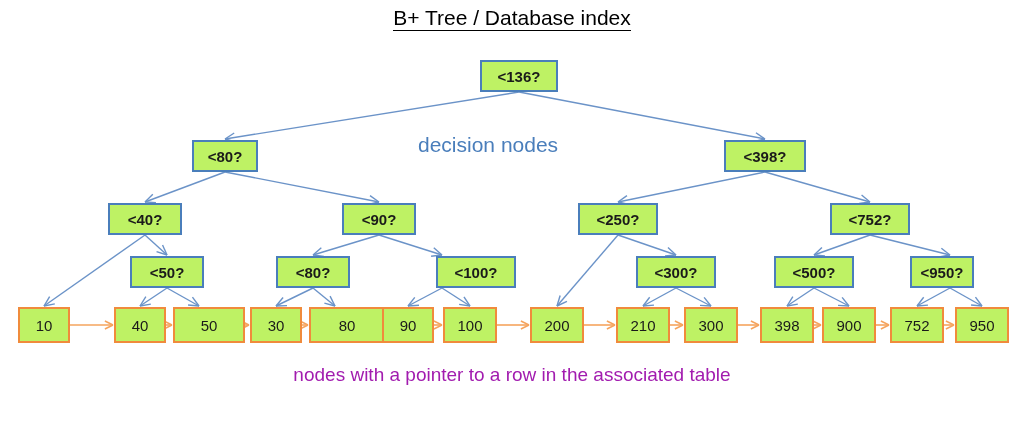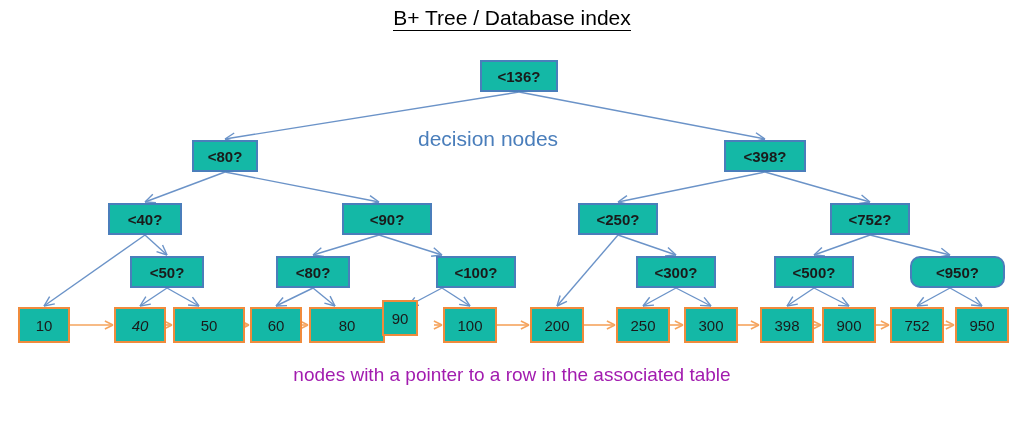--- a/index.html
+++ b/index.html
@@ -37,21 +37,21 @@
   #title span {
     border-bottom: 1.6px solid #000000;
     padding-bottom: 1px;
   }
   .node {
     position: absolute;
     box-sizing: border-box;
     display: flex;
     align-items: center;
     justify-content: center;
-    background: #14b8a6;
+    background: #bef264;
   }
   .decision {
     border: 2.6px solid #4a7ebb;
     color: #1a1a1a;
     font-size: 15px;
     font-weight: 700;
     height: 32px;
   }
   .leaf {
     border: 2.6px solid #f08b3c;
@@ -290,21 +290,21 @@
       </div>
       <div class="node decision" style="left: 192px; top: 140px; width: 66px;">
         <span>&lt;80?</span>
       </div>
       <div class="node decision" style="left: 724px; top: 140px; width: 82px;">
         <span>&lt;398?</span>
       </div>
       <div class="node decision" style="left: 108px; top: 203px; width: 74px;">
         <span>&lt;40?</span>
       </div>
-      <div class="node decision" style="left: 342px; top: 203px; width: 90px;">
+      <div class="node decision" style="left: 342px; top: 203px; width: 74px;">
         <span>&lt;90?</span>
       </div>
       <div class="node decision" style="left: 578px; top: 203px; width: 80px;">
         <span>&lt;250?</span>
       </div>
       <div class="node decision" style="left: 830px; top: 203px; width: 80px;">
         <span>&lt;752?</span>
       </div>
       <div class="node decision" style="left: 130px; top: 256px; width: 74px;">
         <span>&lt;50?</span>
@@ -314,66 +314,66 @@
       </div>
       <div class="node decision" style="left: 402px; top: 256px; width: 80px; margin-left: 34px;">
         <span>&lt;100?</span>
       </div>
       <div class="node decision" style="left: 636px; top: 256px; width: 80px;">
         <span>&lt;300?</span>
       </div>
       <div class="node decision" style="left: 774px; top: 256px; width: 80px;">
         <span>&lt;500?</span>
       </div>
-      <div class="node decision" style="left: 910px; top: 256px; width: 95px; border-radius: 10px;">
+      <div class="node decision" style="left: 910px; top: 256px; width: 64px;">
         <span>&lt;950?</span>
       </div>
       <div class="node leaf" style="left: 18px; top: 307px; width: 52px;">
         <span>10</span>
       </div>
-      <div class="node leaf" style="left: 114px; top: 307px; width: 52px; font-style: italic;">
+      <div class="node leaf" style="left: 114px; top: 307px; width: 52px;">
         <span>40</span>
       </div>
       <div class="node leaf" style="left: 173px; top: 307px; width: 72px;">
         <span>50</span>
       </div>
       <div class="node leaf" style="left: 250px; top: 307px; width: 52px;">
-        <span>60</span>
+        <span>30</span>
       </div>
       <div class="node leaf" style="left: 309px; top: 307px; width: 76px;">
         <span>80</span>
       </div>
-      <div class="node leaf" style="left: 382px; top: 300px; width: 36px;">
+      <div class="node leaf" style="left: 382px; top: 307px; width: 52px;">
         <span>90</span>
       </div>
       <div class="node leaf" style="left: 443px; top: 307px; width: 54px;">
         <span>100</span>
       </div>
       <div class="node leaf" style="left: 530px; top: 307px; width: 54px;">
         <span>200</span>
       </div>
       <div class="node leaf" style="left: 616px; top: 307px; width: 54px;">
-        <span>250</span>
+        <span>210</span>
       </div>
       <div class="node leaf" style="left: 684px; top: 307px; width: 54px;">
         <span>300</span>
       </div>
       <div class="node leaf" style="left: 760px; top: 307px; width: 54px;">
         <span>398</span>
       </div>
       <div class="node leaf" style="left: 822px; top: 307px; width: 54px;">
         <span>900</span>
       </div>
       <div class="node leaf" style="left: 890px; top: 307px; width: 54px;">
         <span>752</span>
       </div>
       <div class="node leaf" style="left: 955px; top: 307px; width: 54px;">
         <span>950</span>
       </div>
     </div>
 
-  <div id="decision-label" style="left: 418px; top: 127px;">decision nodes</div>
+  <div id="decision-label" style="left: 418px; top: 133px;">decision nodes</div>
 
   <div id="caption">
     <span class="caption-line">nodes with a pointer to a row in the associated table</span>
   </div>
 
 </div>
 
 </body></html>

